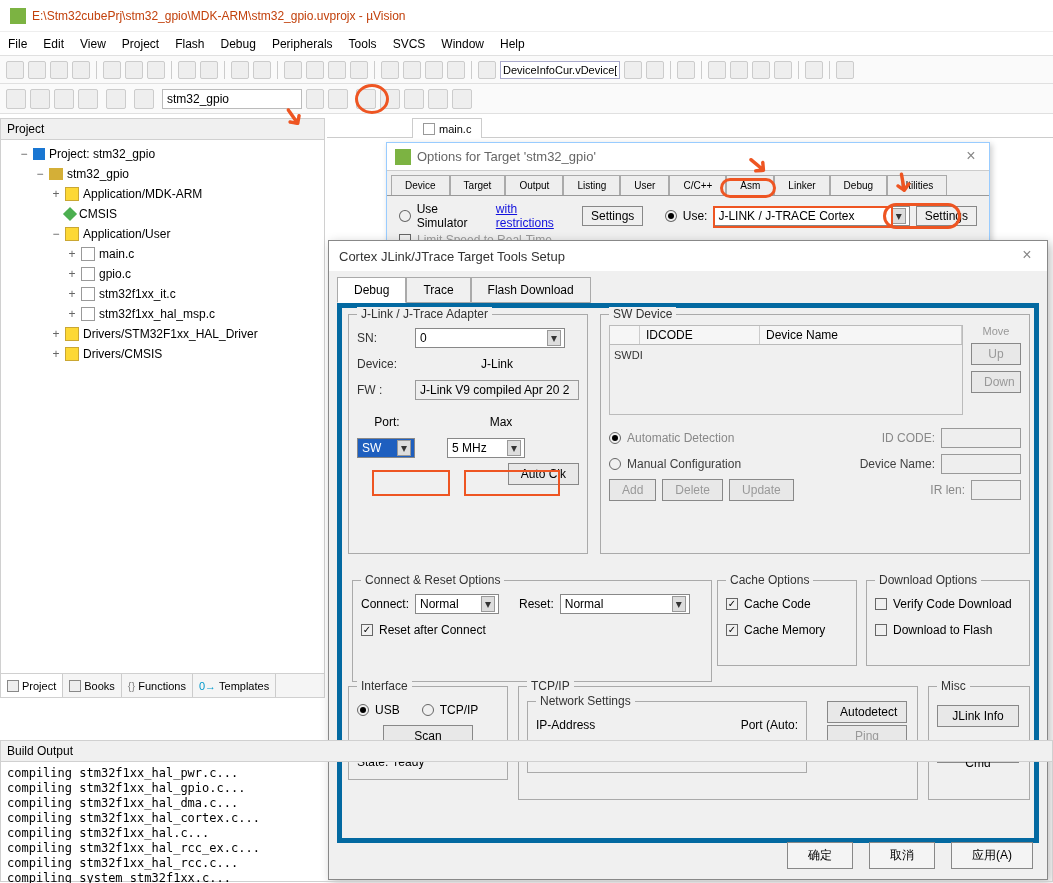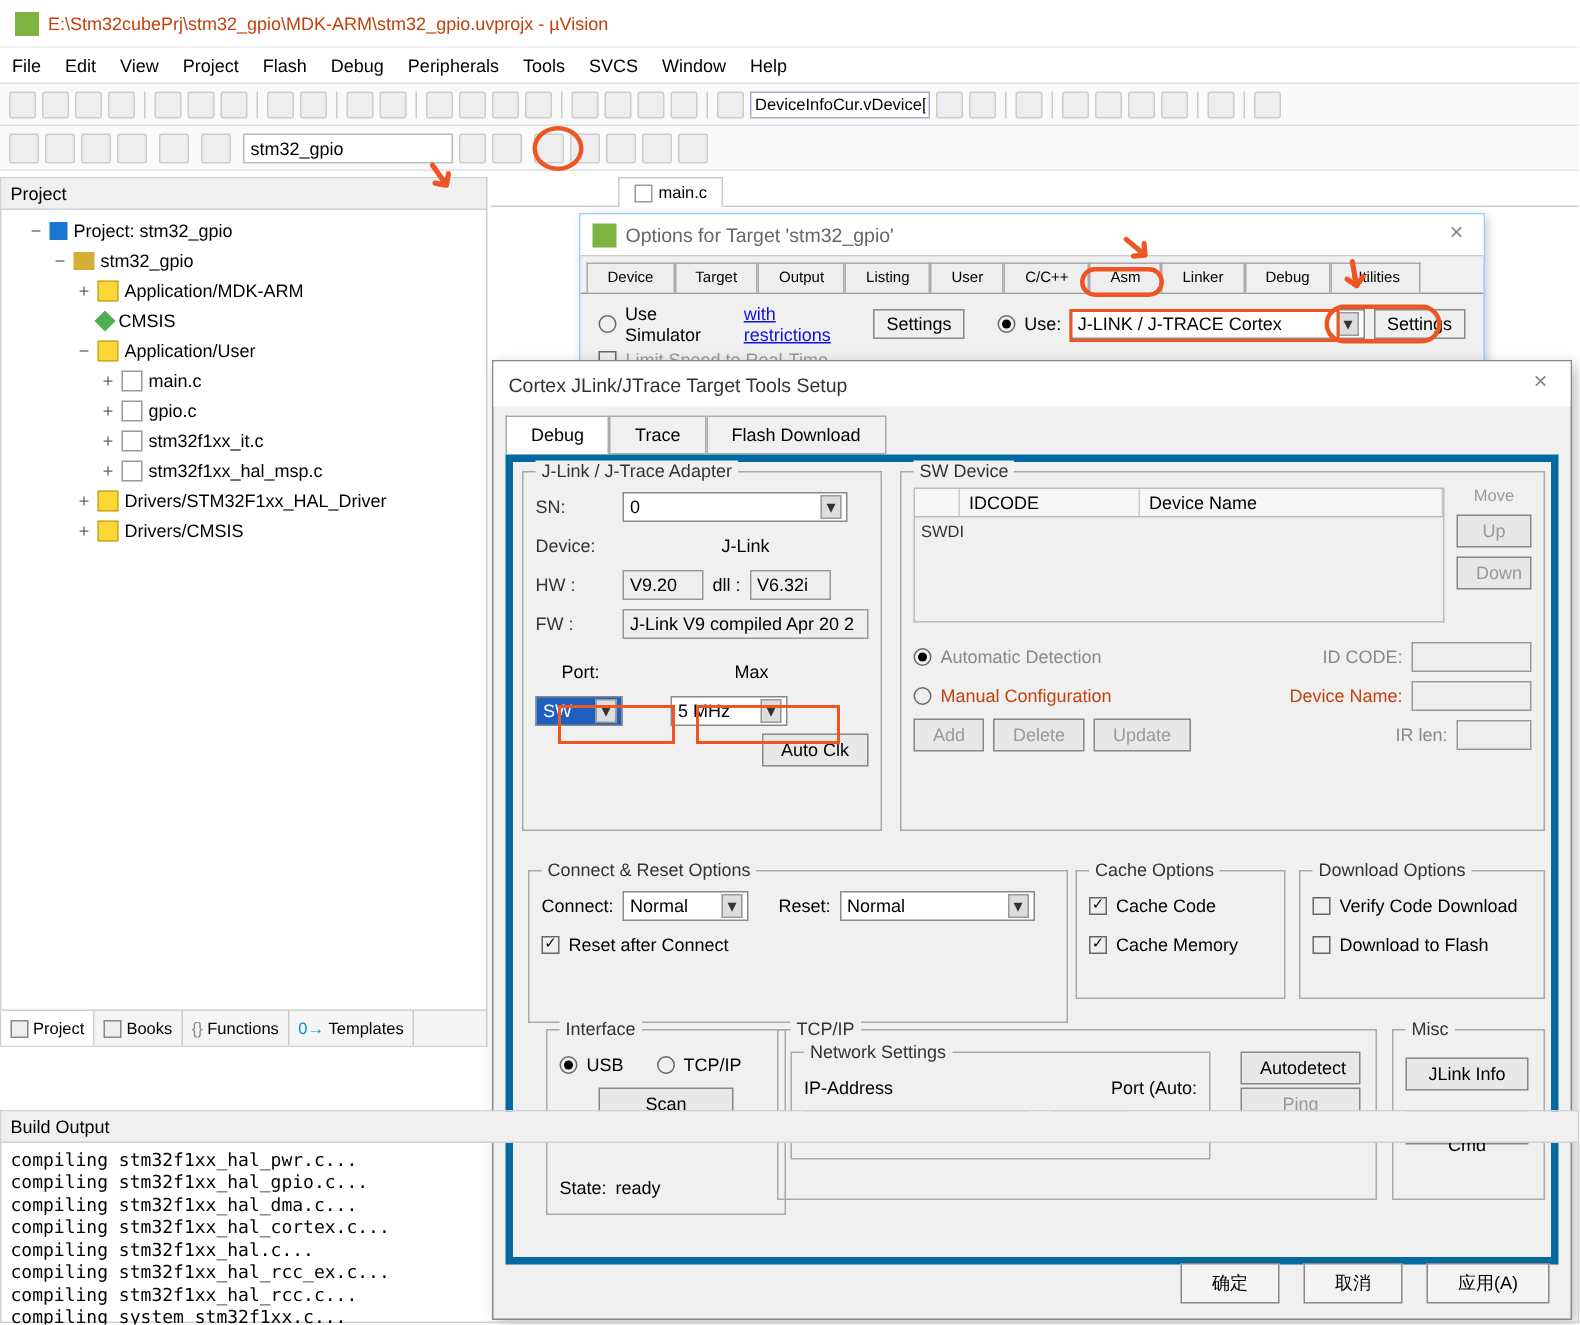--- a/index.html
+++ b/index.html
@@ -323,26 +323,20 @@
       <div class="lg">J-Link / J-Trace Adapter</div>
       <div class="r">
           <span class="lbl">SN:</span>
           <span class="combo" style="width:150px">0</span>
         </div>
       <div class="r">
           <span class="lbl">Device:</span>
           <span style="flex:1;text-align:center">J-Link</span>
         </div>
       <div class="r">
-          <span class="lbl">HW :</span>
-          <span class="fld ro" style="width:54px">V9.20</span>
-          <span>dll :</span>
-          <span class="fld ro" style="width:54px">V6.32i</span>
-        </div>
-      <div class="r">
           <span class="lbl">FW :</span>
           <span class="fld ro" style="width:170px;overflow:hidden">J-Link V9 compiled Apr 20 2</span>
         </div>
       <div class="r" style="margin-top:6px">
           <span style="width:60px;text-align:center">Port:</span>
           <span style="flex:1;text-align:center">Max</span>
         </div>
       <div class="r">
           <span class="combo" style="width:58px;background:#1e5fbf;color:#fff">SW</span>
           <span style="width:20px"></span>
@@ -372,21 +366,21 @@
           <button class="btn2 dis">Down</button>
         </div>
       </div>
       <div class="r" style="margin-top:10px; color:#888;">
           <span class="radio on"></span>
           <span>Automatic Detection</span>
           <span style="flex:1"></span>
           <span>ID CODE:</span>
           <span class="fld ro" style="width:80px"></span>
         </div>
-      <div class="r" style="color:#c2410c;">
+      <div class="r" style="color:#404040;">
           <span class="radio"></span>
           <span>Manual Configuration</span>
           <span style="flex:1"></span>
           <span>Device Name:</span>
           <span class="fld ro" style="width:80px"></span>
         </div>
       <div class="r" style="color:#888;">
         <button class="btn2 dis">Add</button>
         <button class="btn2 dis">Delete</button>
         <button class="btn2 dis">Update</button>
@@ -428,21 +422,21 @@
       <div class="r">
           <span class="chk"></span>
           <span style="white-space:nowrap;overflow:hidden">Verify Code Download</span>
         </div>
       <div class="r">
           <span class="chk"></span>
           <span>Download to Flash</span>
         </div>
     </div>
 
-    <div class="grp" style="left:22px; top:378px; width:160px; height:124px;">
+    <div class="grp" style="left:6px; top:378px; width:160px; height:94px;">
       <div class="lg">Interface</div>
       <div class="r">
           <span class="radio on"></span>
           <span>USB</span>
           <span style="width:10px"></span>
           <span class="radio"></span>
           <span>TCP/IP</span>
         </div>
       <div class="r" style="justify-content:center">
           <button class="btn2" style="width:90px">Scan</button>

